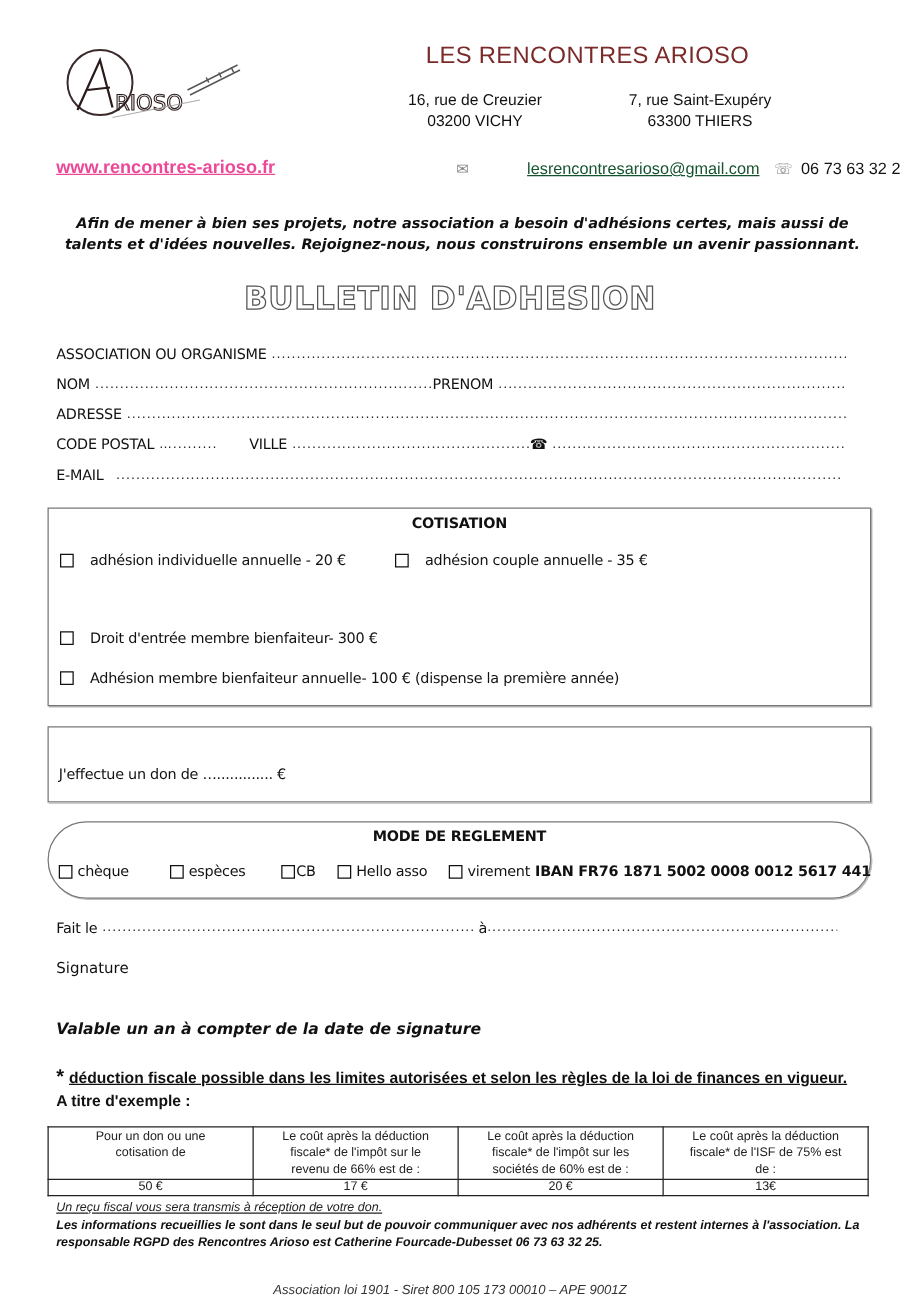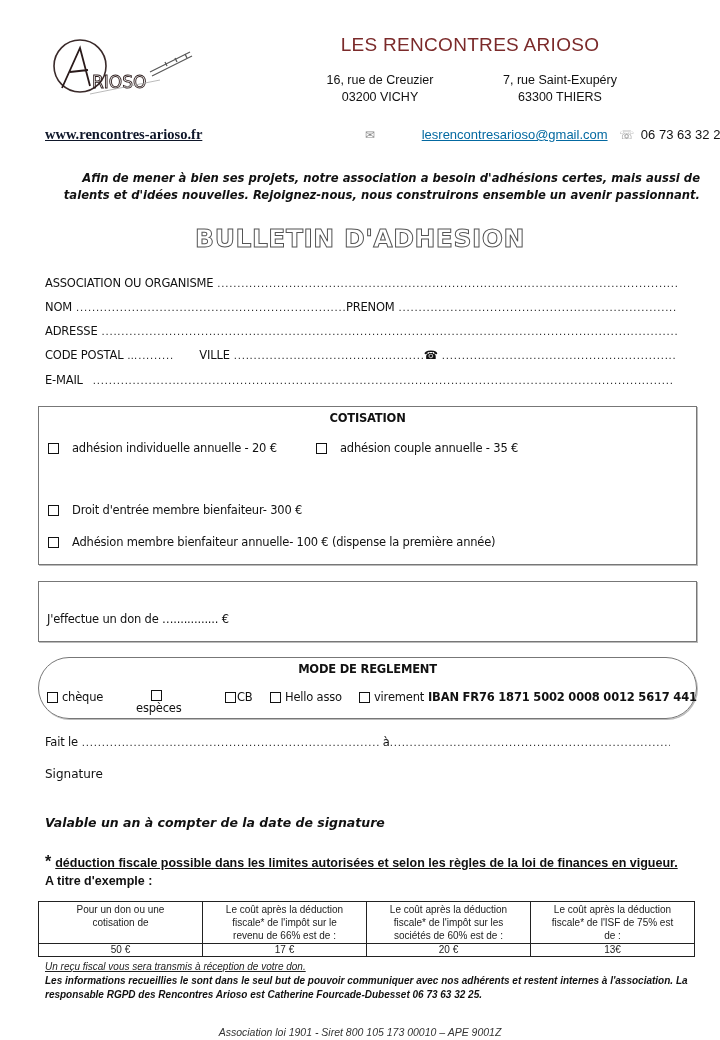--- a/index.html
+++ b/index.html
@@ -5,26 +5,26 @@
   html, body { margin:0; padding:0; background:#ffffff; }
   body { width:720px; height:1040px; position:relative; overflow:hidden; font-family:"DejaVu Sans", sans-serif; color:#111; }
   .abs { position:absolute; }
 
   
   .logo { left:50px; top:36px; width:150px; height:70px; }
   .org-title { left:300px; top:34px; width:340px; text-align:center; font-family:"Liberation Sans", sans-serif; font-size:19px; color:#7b2a2a; letter-spacing:0.3px; }
   .addr { font-family:"Liberation Sans", sans-serif; font-size:12.5px; color:#111; text-align:center; line-height:17px; }
   .addr1 { left:300px; top:72px; width:160px; }
   .addr2 { left:480px; top:72px; width:160px; }
-  .website { left:45px; top:126px; font-family:Liberation Serif, serif; font-size:14.5px; font-weight:bold; color:#0f172a; text-decoration:underline; }
+  .website { left:45px; top:126px; font-family:Liberation Sans, sans-serif; font-size:14.5px; font-weight:bold; color:#ec4899; text-decoration:underline; }
   .contact { left:365px; top:127px; font-family:"Liberation Sans", sans-serif; font-size:13px; color:#111; white-space:nowrap; }
-  .contact .mail { color:#0369a1; text-decoration:underline;padding-left:40px; }
+  .contact .mail { color:#14532d; text-decoration:underline;padding-left:40px; }
   .contact .ico { color:#888; font-size:12px; margin-right:3px; }
 
-  .intro { left:40px; top:170px; width:660px; text-align:right; font-family:"DejaVu Sans", sans-serif; font-style:italic; font-weight:bold; font-size:11.6px; line-height:17px; color:#111; }
+  .intro { left:40px; top:170px; width:660px; text-align:center; font-family:"DejaVu Sans", sans-serif; font-style:italic; font-weight:bold; font-size:11.6px; line-height:17px; color:#111; }
 
   .title-outline { left:0; top:224px; width:720px; text-align:center; font-family:"DejaVu Sans", sans-serif; font-weight:bold; font-size:25px; color:#fff; -webkit-text-stroke:1px #555; letter-spacing:0.5px; }
 
   
   .form-line { left:45px; width:632px; font-family:"DejaVu Sans Mono", monospace; font-size:11.5px; height:18px; white-space:nowrap; overflow:hidden; display:flex; }
   .form-line .lbl { font-family:"DejaVu Sans", sans-serif; font-size:11.5px; letter-spacing:-0.2px; padding-right:4px; }
   .form-line .dots { flex:1; overflow:hidden; letter-spacing:0.8px; color:#222; font-family:"DejaVu Sans", sans-serif; font-size:10px; line-height:16px; }
 
   
   .box { border:1.5px solid #777; box-shadow:1px 1px 0 #bbb; left:38px; width:657px; }
@@ -143,21 +143,21 @@
 <div class="abs box" style="top:581px; height:59px;">
   <div class="opt" style="left:8px; top:30px;">J'effectue un don de …............. €</div>
 </div>
 
 <div class="abs box" style="top:657px; height:60px;border-radius:31px;">
   <div class="box-title">MODE DE REGLEMENT</div>
   <div class="opt" style="left:8px; top:32px;">
     <span class="chk tight"></span>
     <span>chèque</span>
   </div>
-  <div class="opt" style="left:97px; top:32px;flex-direction:column;">
+  <div class="opt" style="left:97px; top:32px;">
     <span class="chk tight"></span>
     <span>espèces</span>
   </div>
   <div class="opt" style="left:186px; top:32px;">
     <span class="chk tight" style="margin-right:1px"></span>
     <span>CB</span>
   </div>
   <div class="opt" style="left:231px; top:32px;">
     <span class="chk tight"></span>
     <span>Hello asso</span>

